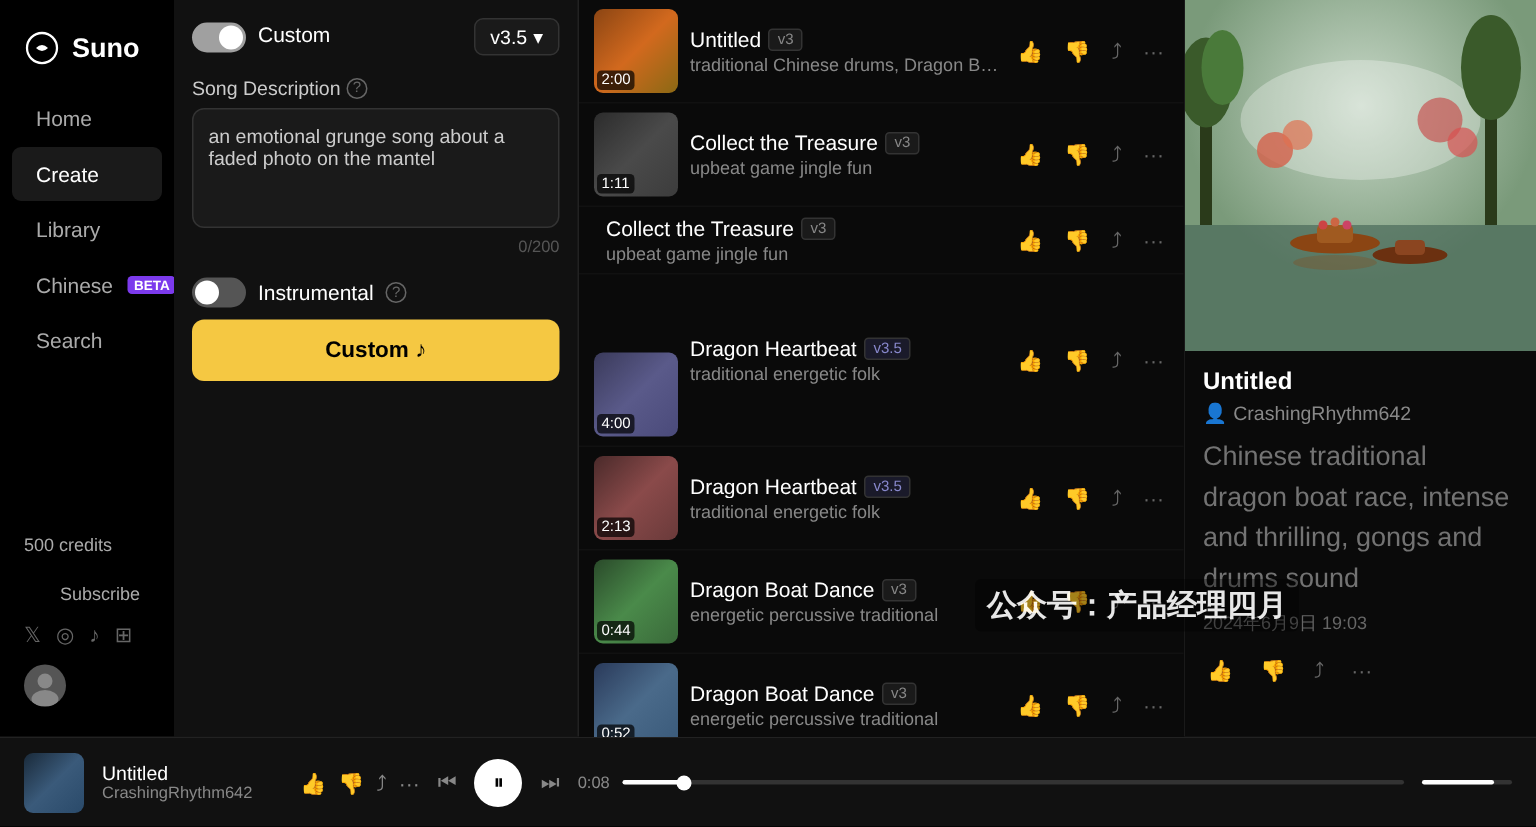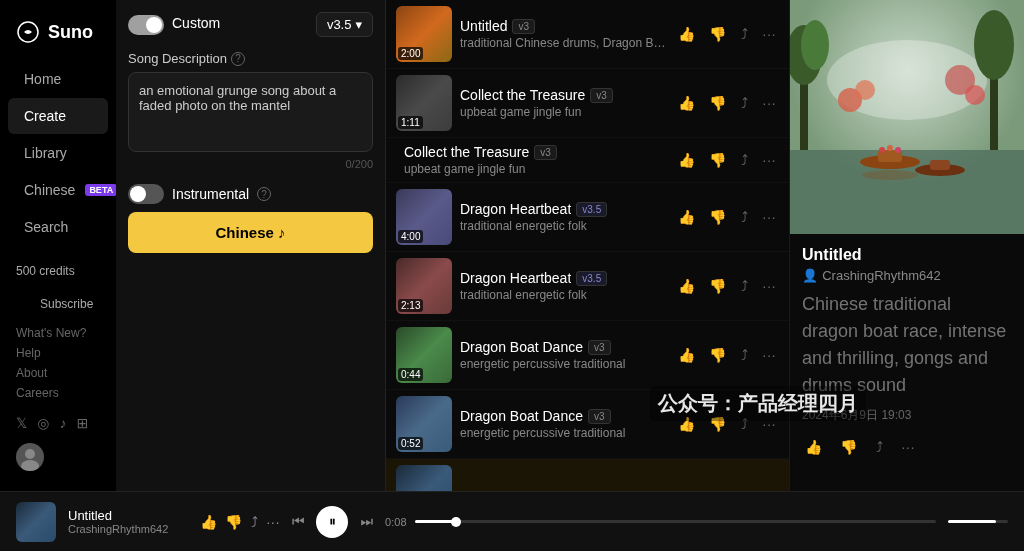--- a/index.html
+++ b/index.html
@@ -90,21 +90,21 @@
 
     
     .song-list::-webkit-scrollbar { width: 4px; }
     .song-list::-webkit-scrollbar-track { background: #0a0a0a; }
     .song-list::-webkit-scrollbar-thumb { background: #333; border-radius: 2px; }
 
     
     .thumb-1 { background: linear-gradient(135deg, #8B4513, #D2691E, #8B6914); }
     .thumb-2 { background: linear-gradient(135deg, #2c2c2c, #4a4a4a, #3c3c3c); }
     .thumb-3 { background: linear-gradient(135deg, #1a3a2a, #2a5a4a, #3a7a6a); }
-    .thumb-4 { background: linear-gradient(135deg, #3a3a5a, #5a5a8a, #4a4a7a); }
+    .thumb-4 { background: linear-gradient(135deg, #3a3a5a, #5a5a8a, #4a4a7a); margin-top: 46px; }
     .thumb-5 { background: linear-gradient(135deg, #4a2a2a, #8a4a4a, #6a3a3a); }
     .thumb-6 { background: linear-gradient(135deg, #2a4a2a, #4a8a4a, #3a6a3a); }
     .thumb-7 { background: linear-gradient(135deg, #2a3a5a, #4a6a8a, #3a5a7a); }
     .thumb-8 { background: linear-gradient(135deg, #1a2a3a, #3a5a7a, #2a4a6a); }
   </style>
 </head>
 <body>
 
 <div class="app" style="position:relative;">
 
@@ -132,26 +132,20 @@
         <span class="beta-badge">BETA</span>
       </div>
       <div class="nav-item">
         <span>Search</span>
       </div>
     </div>
 
     <div class="sidebar-bottom">
       <div class="credits-text">500 credits</div>
       <div class="subscribe-btn">Subscribe</div>
-      <div class="sidebar-links">
-        <a class="sidebar-link">What's New?</a>
-        <a class="sidebar-link">Help</a>
-        <a class="sidebar-link">About</a>
-        <a class="sidebar-link">Careers</a>
-      </div>
       <div class="social-icons">
         <span class="social-icon">𝕏</span>
         <span class="social-icon">◎</span>
         <span class="social-icon">♪</span>
         <span class="social-icon">⊞</span>
       </div>
       <div class="avatar">
         <svg width="28" height="28" viewBox="0 0 28 28">
             <circle cx="14" cy="11" r="5" fill="#888"></circle>
             <ellipse cx="14" cy="23" rx="9" ry="6" fill="#888"></ellipse>
@@ -183,21 +177,21 @@
 
     <div class="instrumental-row">
       <div class="toggle">
         <div class="toggle-thumb"></div>
       </div>
       <span class="toggle-label">Instrumental</span>
       <span class="help-icon">?</span>
     </div>
 
     <button class="create-btn">
-      <span>Chinese ♪</span>
+      <span>Custom ♪</span>
     </button>
   </div>
 
   <div class="song-list" id="song-list-container">
   <div class="song-item">
       <div class="song-thumb thumb-1">
         <span class="thumb-time">2:00</span>
       </div>
       <div class="song-info">
         <div class="song-title-row">

